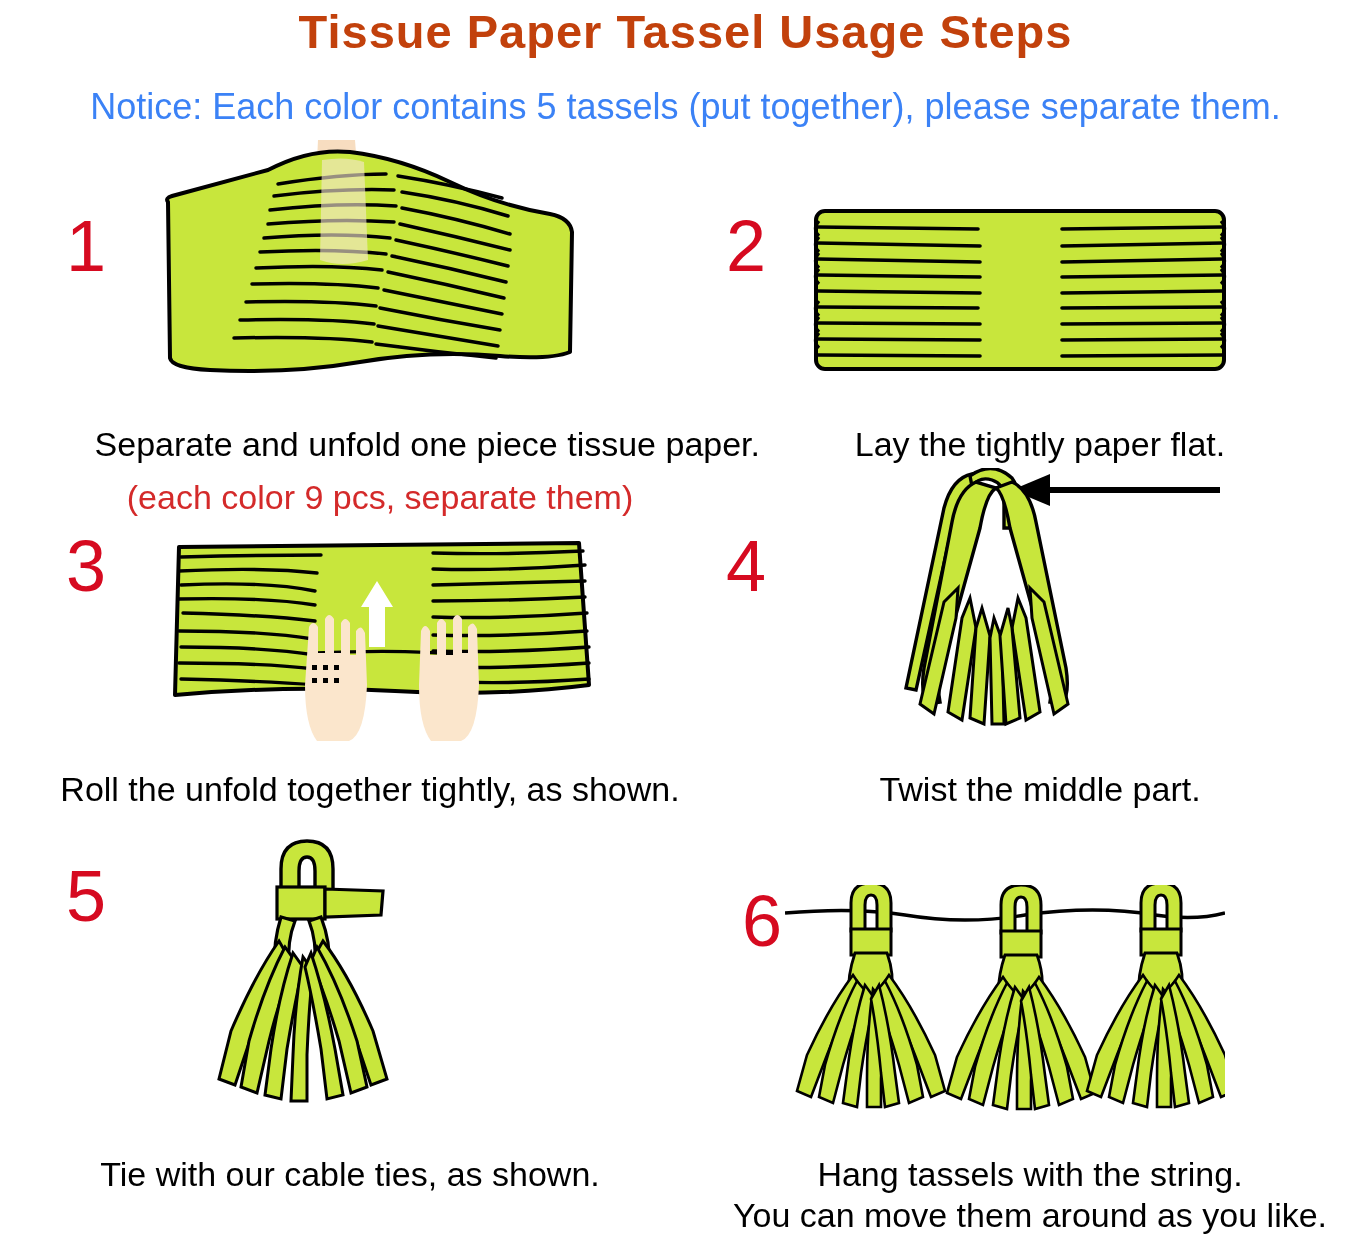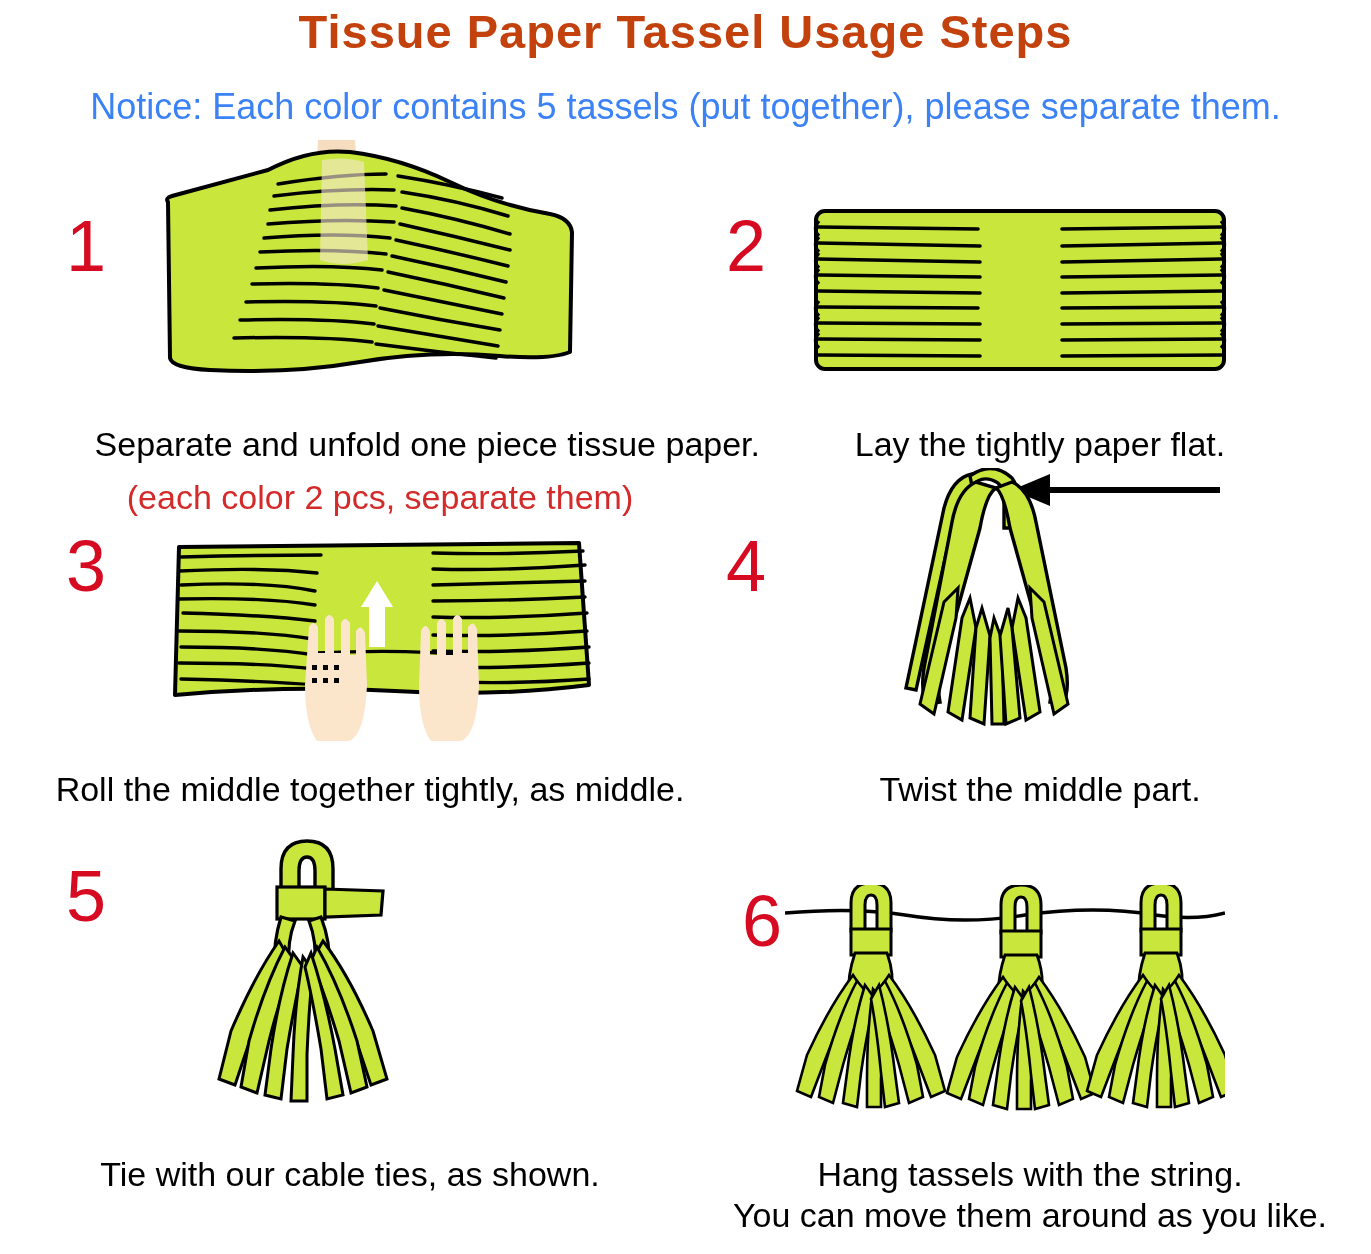--- a/index.html
+++ b/index.html
@@ -96,23 +96,23 @@
 <div id="notice">Notice:  Each color contains 5 tassels (put together), please separate them.</div>
 
 <div class="step-num" id="num-1">1</div>
 <div class="step-num" id="num-2">2</div>
 <div class="step-num" id="num-3">3</div>
 <div class="step-num" id="num-4">4</div>
 <div class="step-num" id="num-5">5</div>
 <div class="step-num" id="num-6">6</div>
 
 <div class="caption" id="cap-1">Separate and unfold one piece tissue paper.</div>
-<div class="caption red" id="cap-1b">(each color 2 pcs, separate them)</div>
+<div class="caption red" id="cap-1b">(each color 9 pcs, separate them)</div>
 <div class="caption" id="cap-2">Lay the tightly paper flat.</div>
-<div class="caption" id="cap-3">Roll the middle together tightly, as middle.</div>
+<div class="caption" id="cap-3">Roll the unfold together tightly, as shown.</div>
 <div class="caption" id="cap-4">Twist the middle part.</div>
 <div class="caption" id="cap-5">Tie with our cable ties, as shown.</div>
 <div class="caption" id="cap-6">Hang tassels with the string.</div>
 <div class="caption" id="cap-6b">You can move them around as you like.</div>
 
 <svg class="art" id="art-1" viewBox="0 0 430 260">
 
   <g>
     <path d="M168 0 L205 0 L208 40 L166 42 Z" fill="#f7ddc0"></path>
     <path d="M160 30 Q186 22 214 32 L218 90 Q186 100 156 88 Z" fill="#fbeada"></path>

